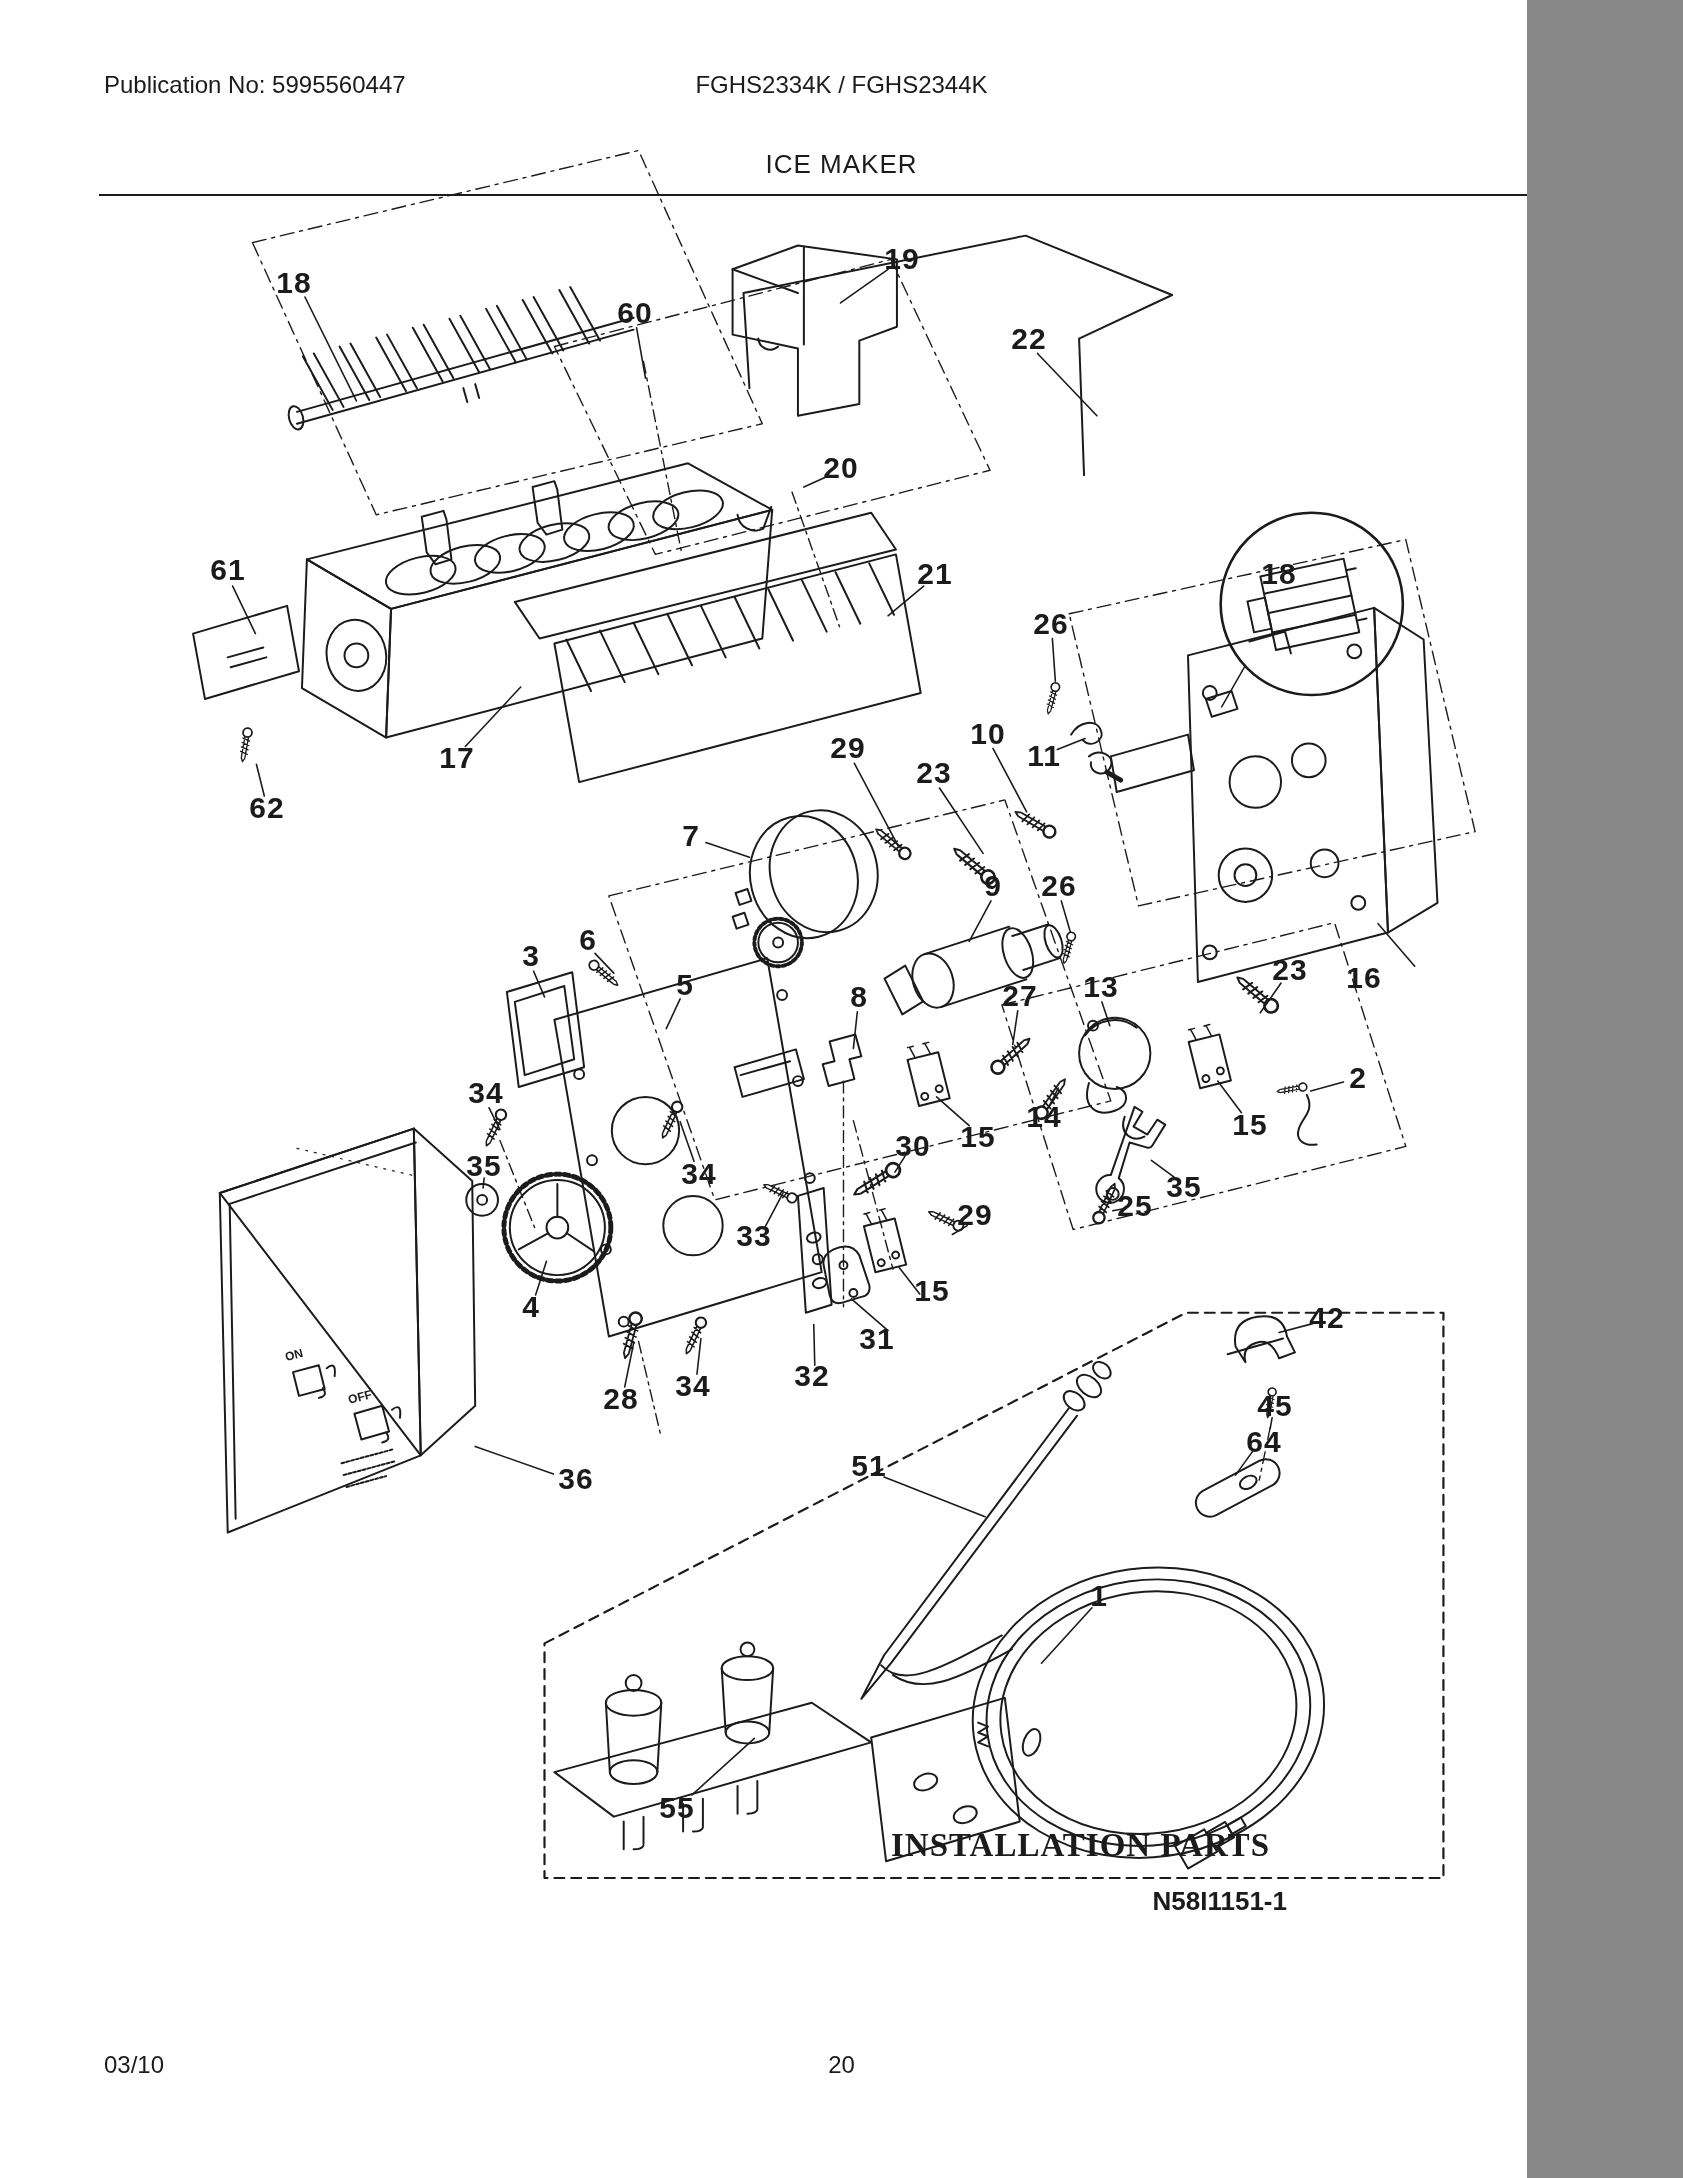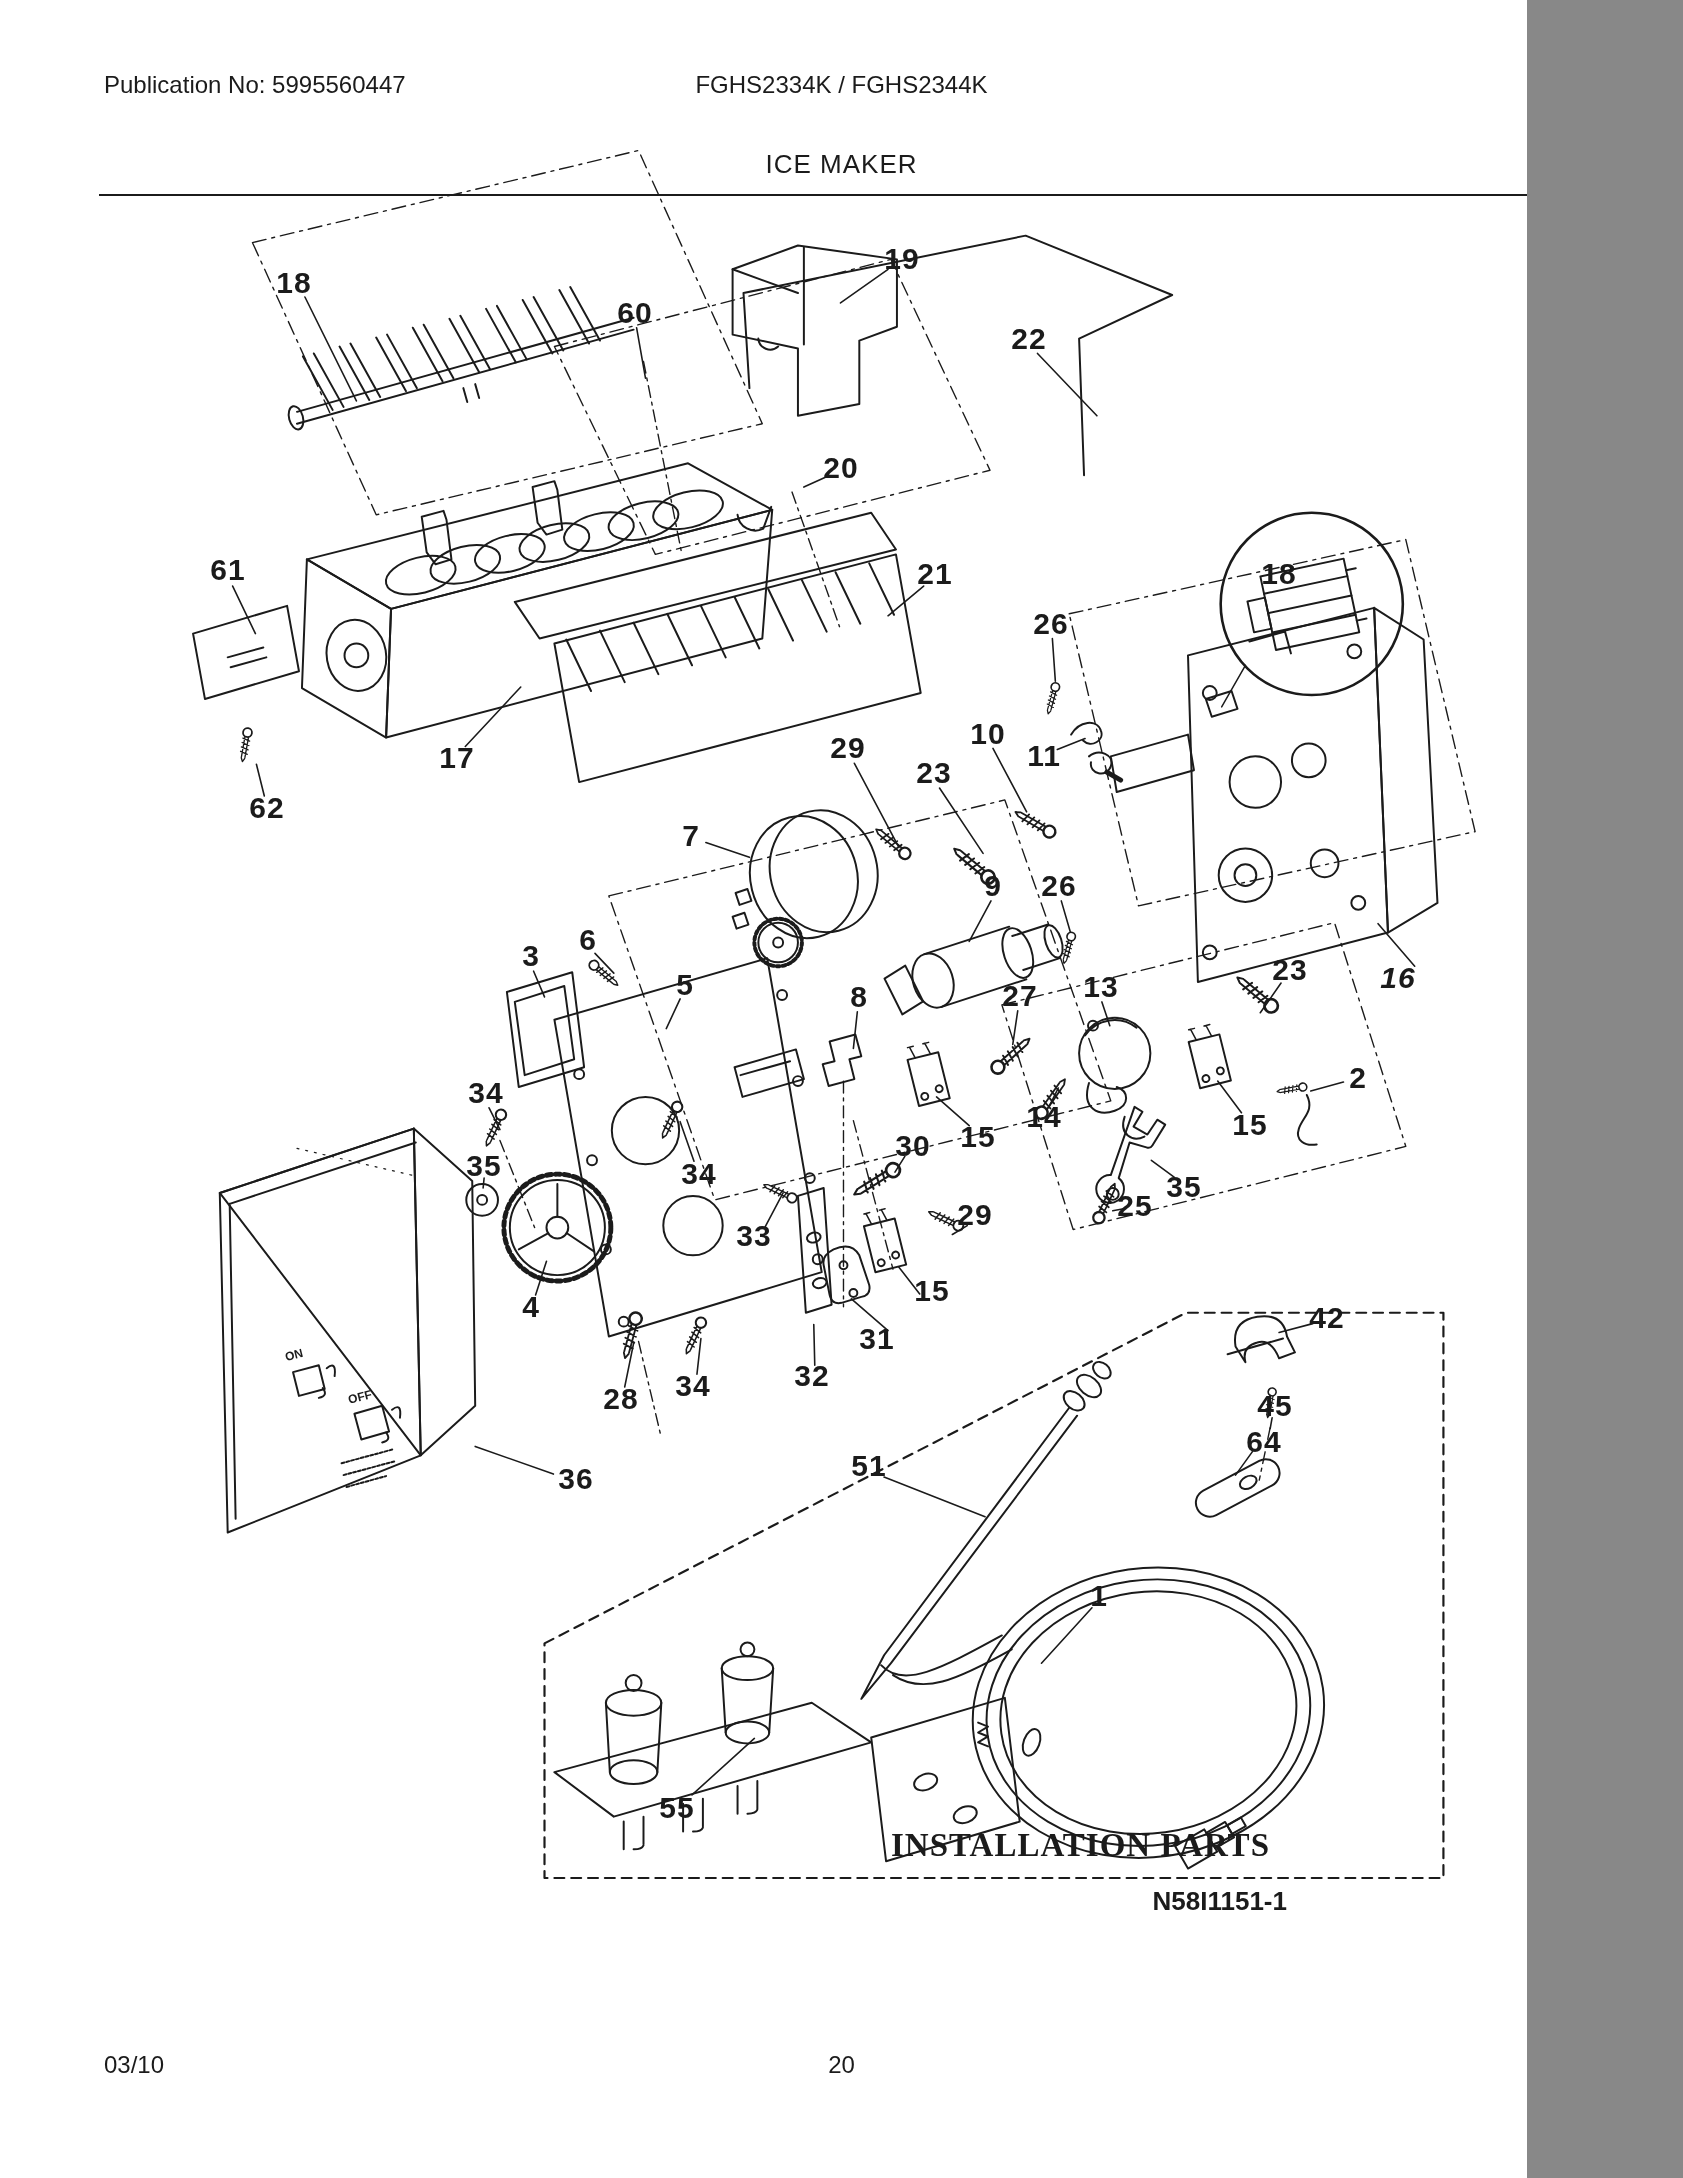--- a/index.html
+++ b/index.html
@@ -325,21 +325,21 @@
       <span class="callout" style="left: 1044px; top: 756px;">11</span>
       <span class="callout" style="left: 848px; top: 748px;">29</span>
       <span class="callout" style="left: 934px; top: 773px;">23</span>
       <span class="callout" style="left: 457px; top: 758px;">17</span>
       <span class="callout" style="left: 267px; top: 808px;">62</span>
       <span class="callout" style="left: 691px; top: 836px;">7</span>
       <span class="callout" style="left: 993px; top: 886px;">9</span>
       <span class="callout" style="left: 1059px; top: 886px;">26</span>
       <span class="callout" style="left: 1101px; top: 987px;">13</span>
       <span class="callout" style="left: 1290px; top: 970px;">23</span>
-      <span class="callout" style="left: 1398px; top: 978px; font-style: italic;">16</span>
+      <span class="callout" style="left: 1364px; top: 978px;">16</span>
       <span class="callout" style="left: 531px; top: 956px;">3</span>
       <span class="callout" style="left: 588px; top: 940px;">6</span>
       <span class="callout" style="left: 685px; top: 985px;">5</span>
       <span class="callout" style="left: 859px; top: 997px;">8</span>
       <span class="callout" style="left: 1020px; top: 996px;">27</span>
       <span class="callout" style="left: 1044px; top: 1117px;">14</span>
       <span class="callout" style="left: 978px; top: 1137px;">15</span>
       <span class="callout" style="left: 1250px; top: 1125px;">15</span>
       <span class="callout" style="left: 1358px; top: 1078px;">2</span>
       <span class="callout" style="left: 486px; top: 1093px;">34</span>

